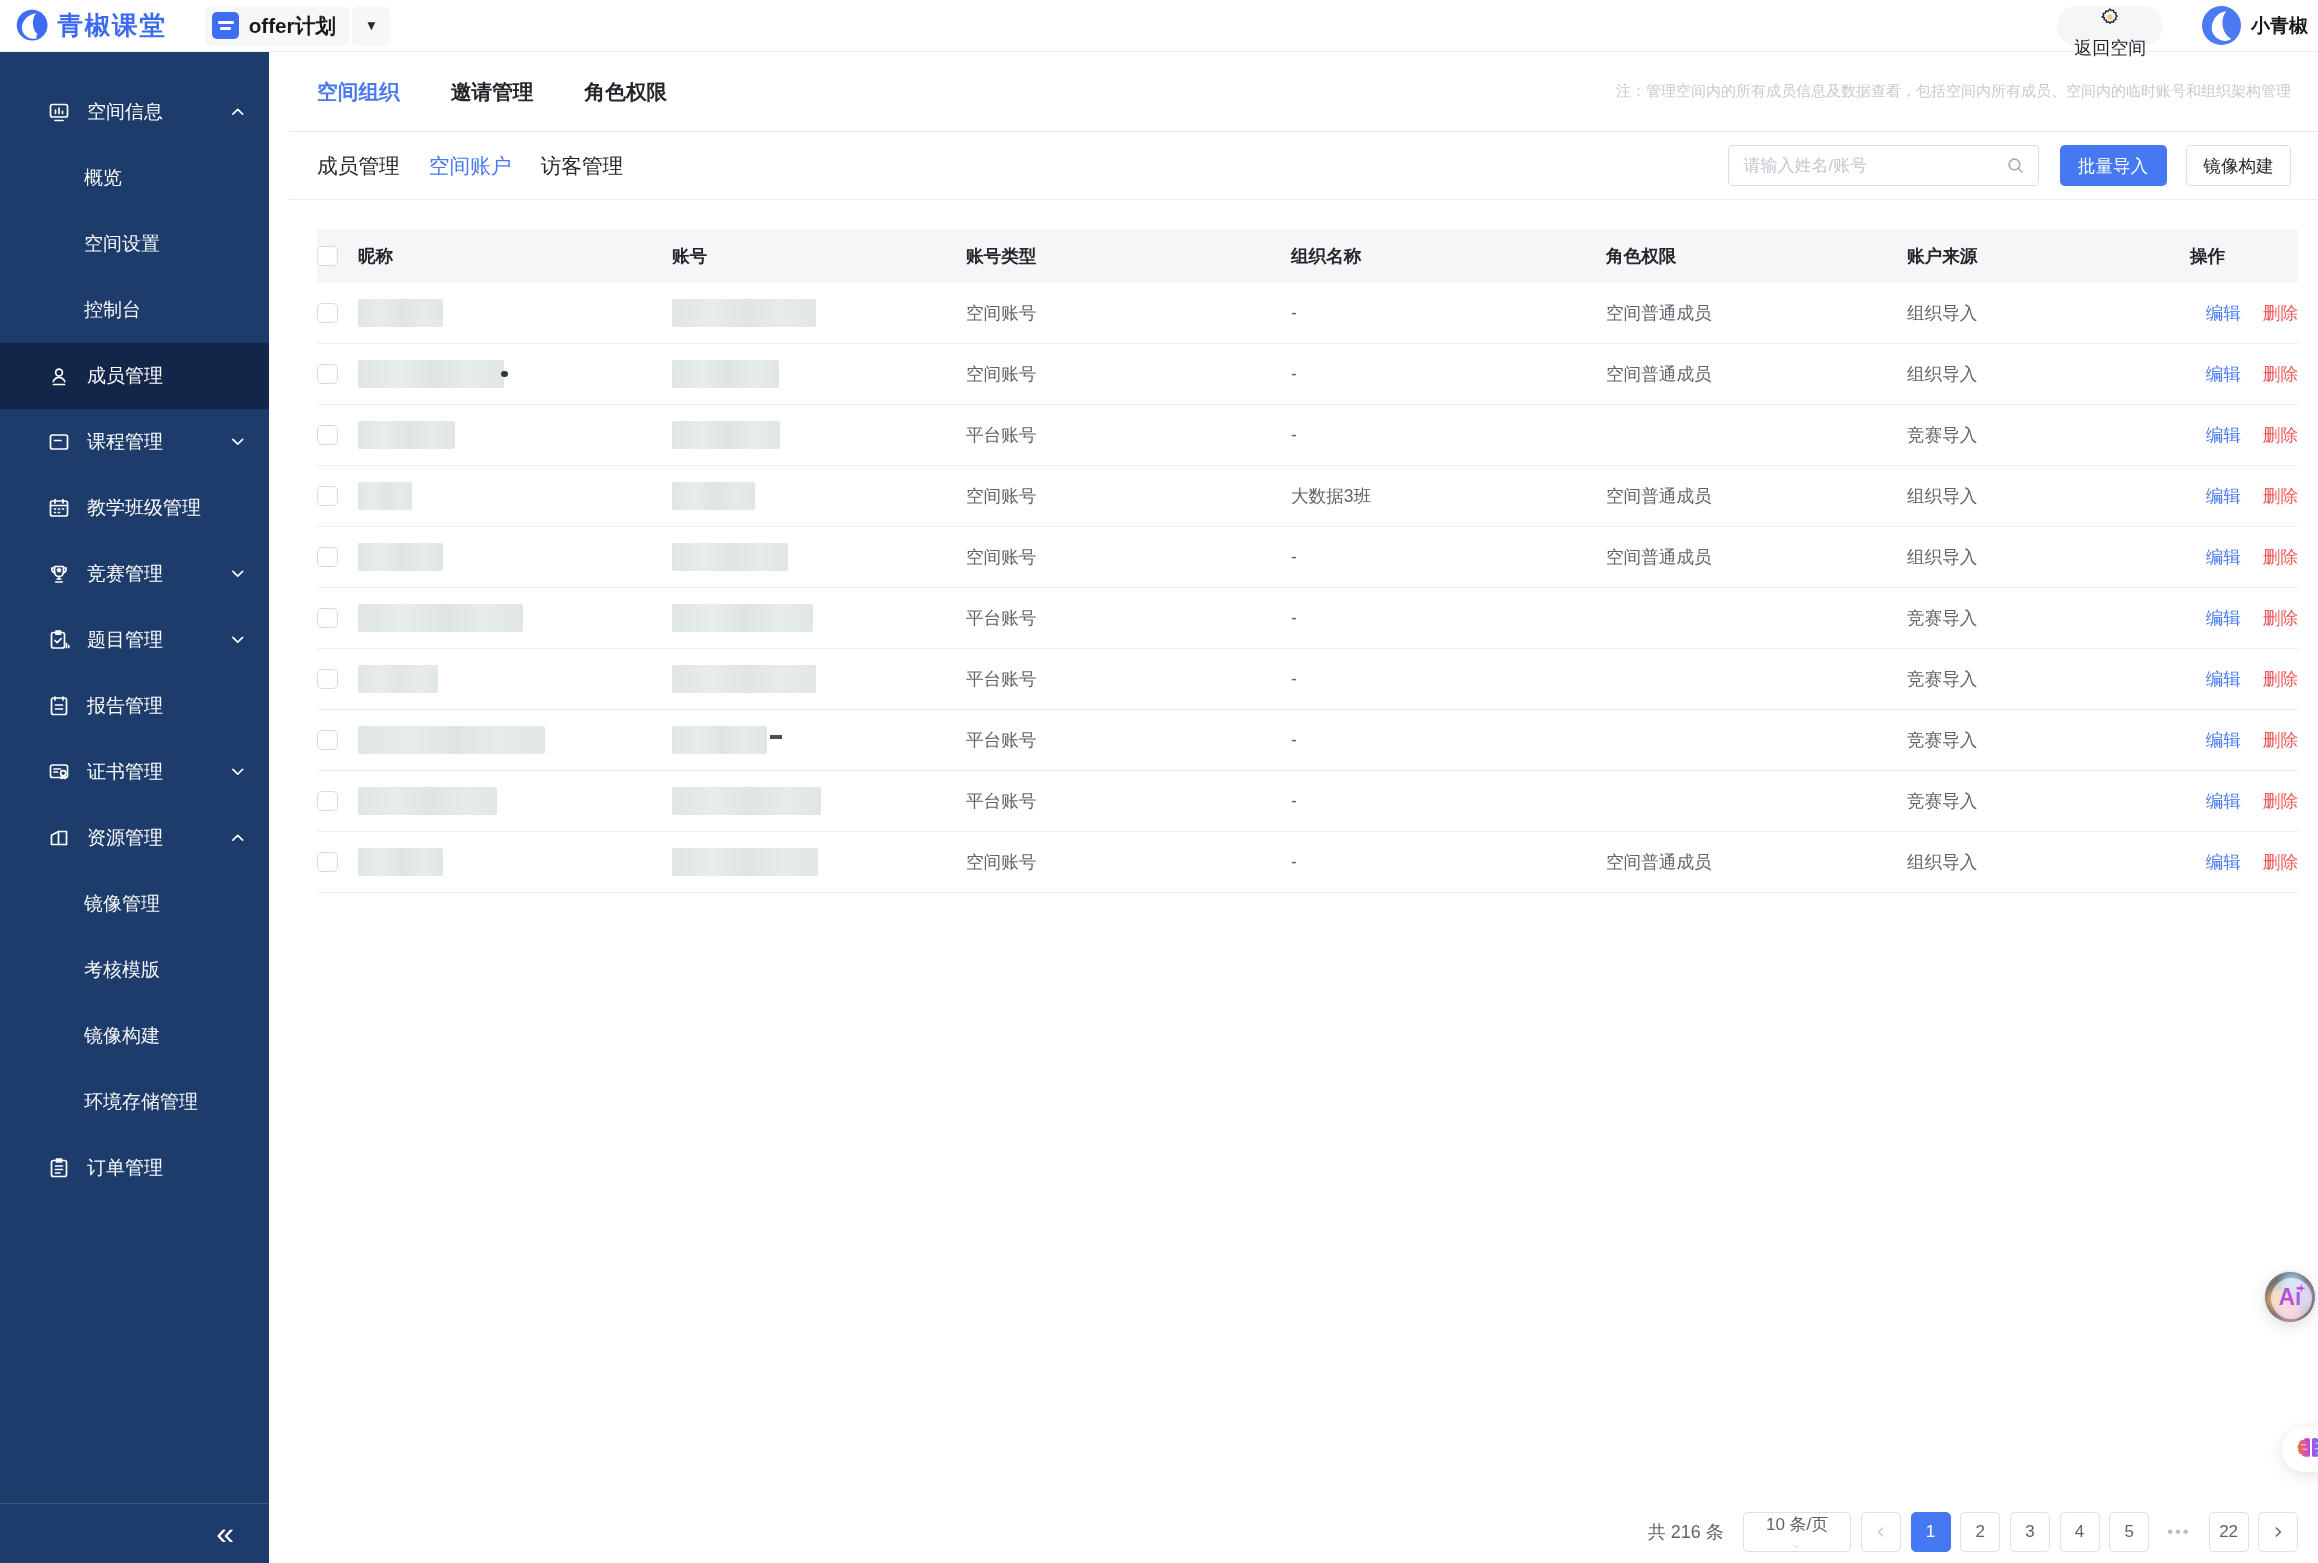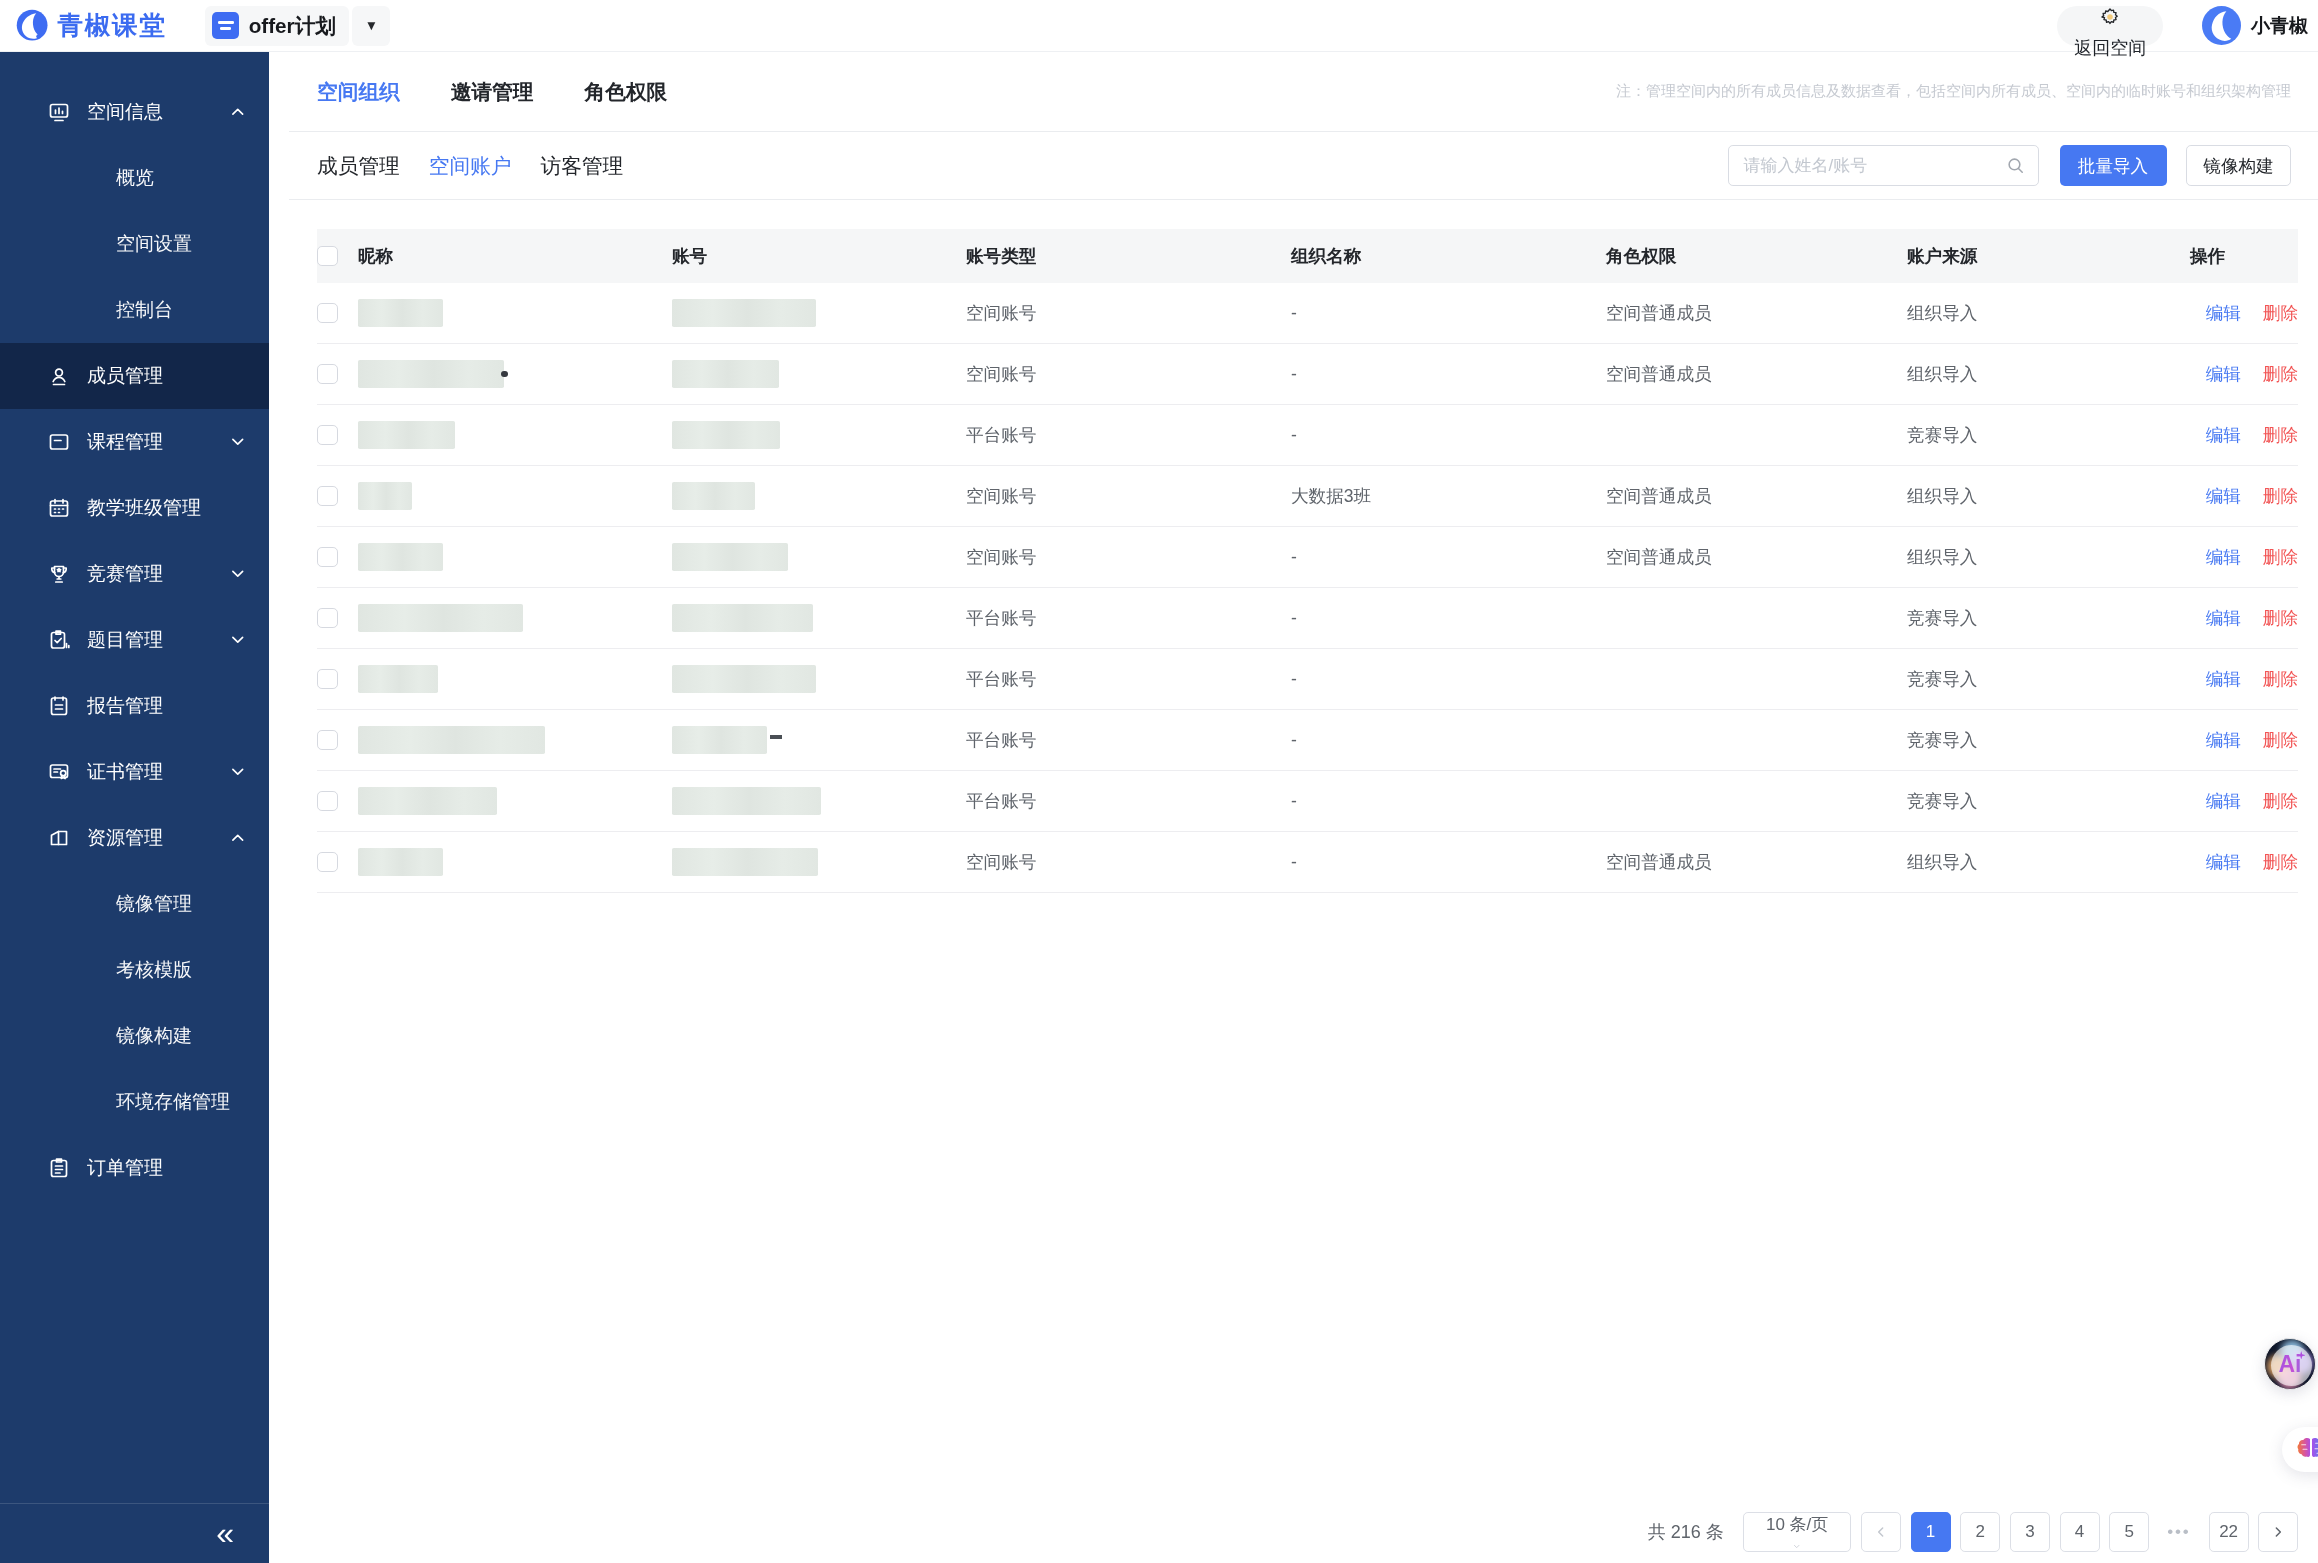--- a/index.html
+++ b/index.html
@@ -24,21 +24,21 @@
   .back-pill svg { width:22px; height:22px; }
   .user-box { display:flex; align-items:center; gap:9.7px; margin-left:39px; }
   .user-avatar svg { width:39px; height:39px; display:block; }
   .user-name { font-size:19px; font-weight:600; color:#17191d; }
 
   
   .sidebar { position:absolute; left:0; top:52px; bottom:0; width:269px; background:#1d3b6b; z-index:4; }
   .side-nav { padding-top:27px; }
   .side-item { height:66px; display:flex; align-items:center; color:#fff; font-size:19px; cursor:pointer; }
   .side-item.lvl1 { padding-left:47px; gap:16px; }
-  .side-item.lvl2 { padding-left:116px; color:rgba(255,255,255,.96); }
+  .side-item.lvl2 { padding-left:84px; color:rgba(255,255,255,.96); }
   .side-item.selected { background:#122649; }
   .s-ic { width:24px; height:24px; display:flex; }
   .s-ic svg { width:24px; height:24px; fill:none; stroke:#fff; stroke-width:1.7; stroke-linecap:round; stroke-linejoin:round; }
   .chev { margin-left:auto; margin-right:22px; display:flex; }
   .chev svg { width:19.5px; height:19.5px; fill:none; stroke:#fff; stroke-width:2; stroke-linecap:round; stroke-linejoin:round; }
   .chev.up svg { transform:rotate(180deg); }
   .side-collapse { position:absolute; left:0; right:0; bottom:0; height:60px; border-top:0.6px solid rgba(255,255,255,.14); display:flex; align-items:center; justify-content:flex-end; padding-right:35px; color:#fff; font-size:32px; cursor:pointer; }
 
   
   .main { margin-left:289px; height:1511px; display:flex; flex-direction:column; background:#fff; }
@@ -86,21 +86,21 @@
   .pg-size { height:40px; min-width:108px; border:1.2px solid #dcdfe6; border-radius:4.9px; display:flex; align-items:center; justify-content:center; gap:6px; padding:0 9.7px; font-size:17px; color:#5f646b; cursor:pointer; background:#fff;flex-direction:column; }
   .pg-size svg { width:13.4px; height:13.4px; fill:none; stroke:#c0c4cc; stroke-width:2; stroke-linecap:round; }
   .pg { min-width:40px; height:40px; border:1.2px solid #dcdfe6; border-radius:4.9px; background:#fff; display:flex; align-items:center; justify-content:center; font-size:17px; color:#5f646b; cursor:pointer; }
   .pg.active { background:#4678f2; border-color:#4678f2; color:#fff; }
   .pg.dots { border:none; color:#b9bec6; letter-spacing:1.8px; }
   .pg svg { width:16px; height:16px; fill:none; stroke-width:2.2; stroke-linecap:round; stroke-linejoin:round; }
   .pg.prev svg { stroke:#c3c7ce; }
   .pg.next svg { stroke:#5f646b; }
 
   
-  .ai-fab { position:absolute; left:2264px; top:1338px; width:52px; height:52px; border-radius:50%; background:#0f172a; border:0.6px solid #efefef; box-shadow:0 3.6px 13.4px rgba(90,90,120,.18); overflow:hidden; cursor:pointer; z-index:6; }
+  .ai-fab { position:absolute; left:2264px; top:1271px; width:52px; height:52px; border-radius:50%; background:#737373; border:0.6px solid #efefef; box-shadow:0 3.6px 13.4px rgba(90,90,120,.18); overflow:hidden; cursor:pointer; z-index:6; }
   .ai-fab .blob { position:absolute; width:23px; height:23px; border-radius:50%; filter:blur(3px); opacity:.85; }
   .ai-fab .b1 { background:#f8b26a; left:2.4px; top:16px; }
   .ai-fab .b2 { background:#9fd3f7; left:16px; top:1.2px; }
   .ai-fab .b3 { background:#b89df7; right:1.8px; top:12px; }
   .ai-fab .b4 { background:#f79bbf; left:13.4px; bottom:0px; }
   .ai-fab .frost { position:absolute; left:5.5px; top:5.5px; width:41px; height:41px; border-radius:50%; background:rgba(255,255,255,.62); }
   .ai-fab .ai-txt { position:absolute; left:0; top:0; width:100%; height:100%; display:flex; align-items:center; justify-content:center; font-size:23px; font-weight:800; color:#8a63f3; background:linear-gradient(100deg,#7a5cf0,#c44fd6 55%,#4a90f5); -webkit-background-clip:text; background-clip:text; -webkit-text-fill-color:transparent; }
   .ai-fab .spark { position:absolute; right:9.7px; top:11px; }
   .brain-fab { position:absolute; left:2282px; top:1427px; width:79px; height:45px; background:#fff; border-radius:22.5px 0 0 22.5px; box-shadow:0 3.6px 14.6px rgba(90,90,120,.16); display:flex; align-items:center; padding-left:13.4px; cursor:pointer; z-index:6; }
   .brain-fab svg { width:32px; height:28px; }

